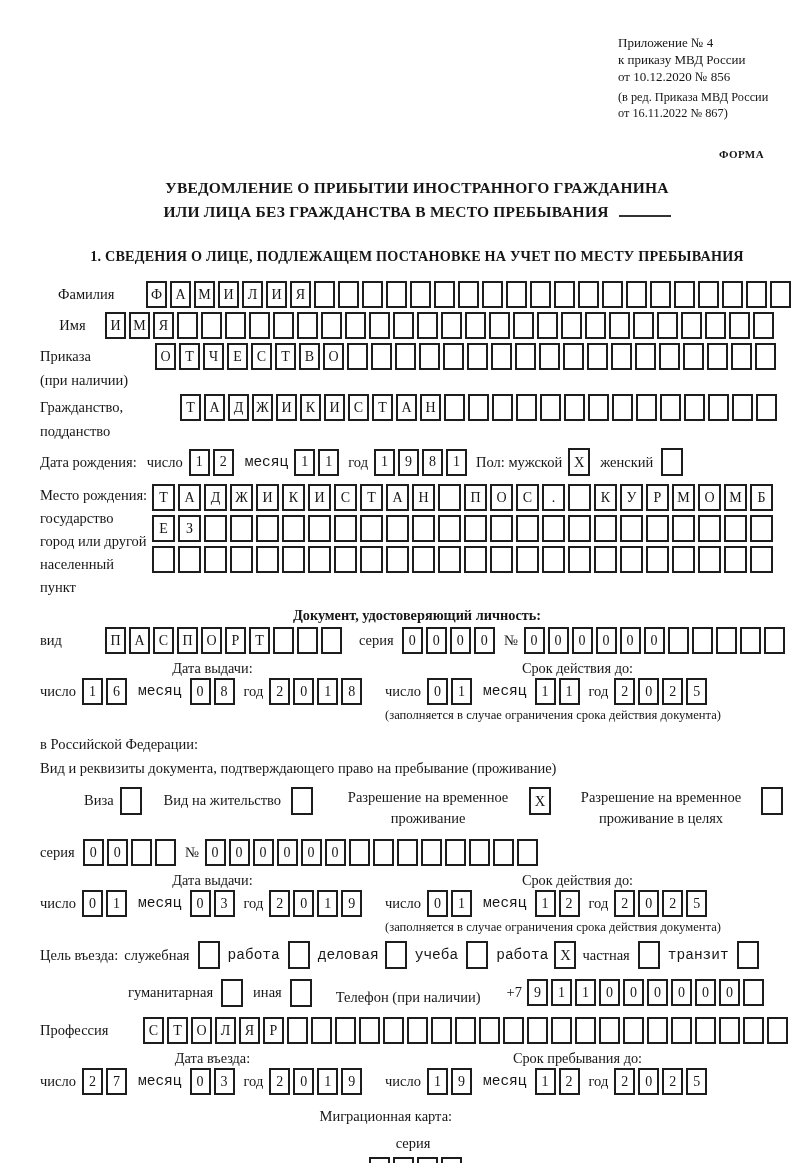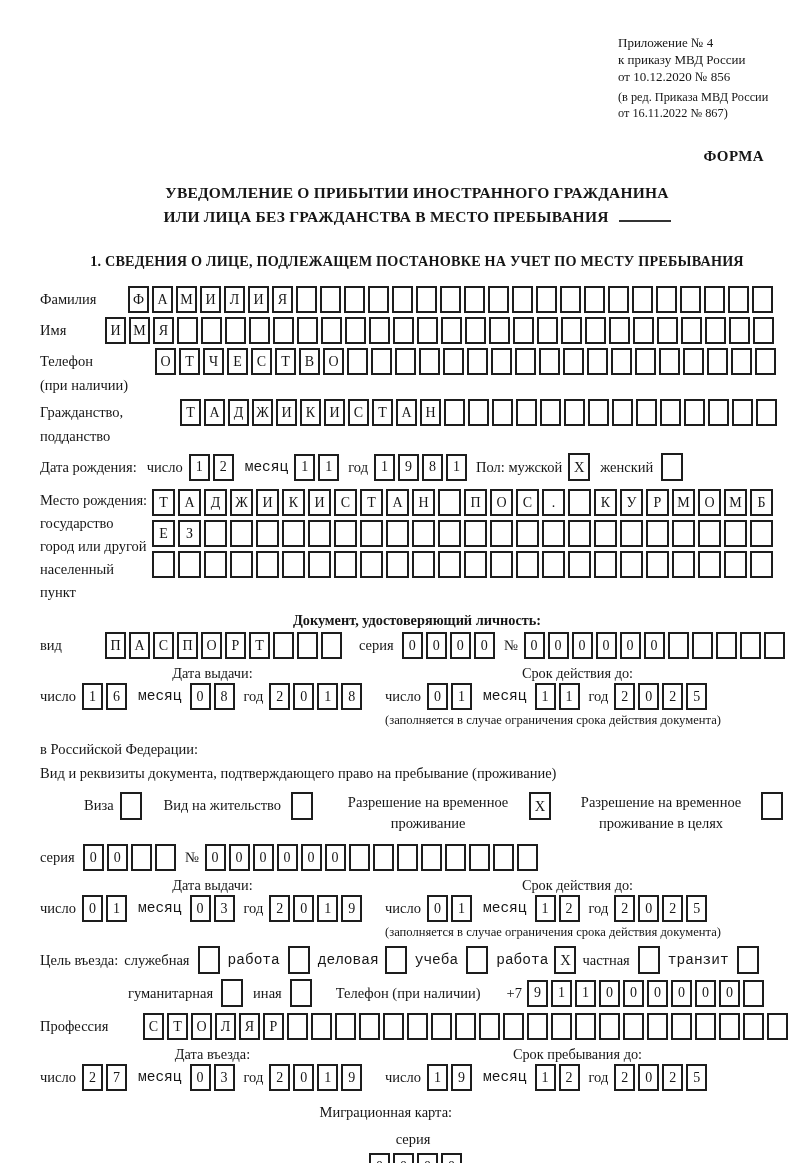--- a/index.html
+++ b/index.html
@@ -7,21 +7,21 @@
   body {
     width: 800px; height: 1163px; background: #ffffff; color: #161616;
     font-family: "Liberation Serif", "DejaVu Serif", serif;
     font-size: 14.5px; overflow: hidden;
   }
   .page { padding: 34px 6px 0 40px; width: 800px; height: 1163px; }
 
   
   .annex { margin-left: 578px; font-size: 13px; line-height: 1.32; }
   .annex-edit { margin-top: 5px; font-size: 12.3px; line-height: 1.3; }
-  .forma { text-align: right; padding-right: 30px; font-weight: bold; font-size: 15px; margin-top: 26px; letter-spacing: .4px; }
+  .forma { text-align: right; padding-right: 30px; font-weight: bold; font-size: 11px; margin-top: 26px; letter-spacing: .4px; }
 
   .title { text-align: center; font-weight: bold; font-size: 15.5px; line-height: 1.55; margin-top: 16px; letter-spacing: .2px; }
   .blank-line { display: inline-block; width: 52px; border-bottom: 2px solid #333; height: 12px; margin-left: 10px; }
   .sec-head { font-weight: bold; font-size: 14.2px; text-align: center; margin-top: 24px; letter-spacing: .2px; }
 
   
   .frow { display: flex; align-items: flex-start; margin-top: 4px; }
   .lblcol { flex: 0 0 auto; line-height: 27px; }
   .lblcol .sub { line-height: 20px; }
   .cells { display: inline-flex; flex: 0 0 auto; }
@@ -33,21 +33,21 @@
   .cells.wide .cell { width: 23px; margin-right: 3px; }
   .cb {
     width: 22px; height: 28px; border: 2px solid #1d1d1d; display: inline-flex;
     align-items: center; justify-content: center; font-size: 14.5px; flex: 0 0 auto; background: #fff;
   }
   .lbl { line-height: 27px; white-space: nowrap; }
   .ml6 { margin-left: 6px; } .ml8 { margin-left: 8px; font-family: Liberation Mono, monospace; } .ml10 { margin-left: 10px; } .ml14 { margin-left: 14px; }
   .mr6 { margin-right: 6px; } .mr8 { margin-right: 8px; } .mr10 { margin-right: 10px; }
 
   
-  .w88 { width: 88px; } .w65 { width: 65px; } .w115 { width: 115px; } .w140 { width: 140px; }
+  .w88 { width: 88px; } .w65 { width: 65px; text-align: center; } .w115 { width: 115px; } .w140 { width: 140px; }
   .w112 { width: 112px; } .w103 { width: 103px; } .w132 { width: 132px; }
 
   .doc-head { text-align: center; font-weight: bold; margin-top: 8px; font-size: 14.3px; }
 
   .dates-head { display: flex; margin-top: 6px; }
   .dh-left { width: 345px; text-align: center; }
   .dh-right { width: 385px; text-align: center; }
   .dates-row { display: flex; align-items: center; margin-top: 1px; }
   .dg-left { width: 345px; display: flex; align-items: center; }
   .dg-right { display: flex; align-items: center; }
@@ -80,21 +80,21 @@
 
   <div class="forma">ФОРМА</div>
 
   <div class="title">
     <div>УВЕДОМЛЕНИЕ О ПРИБЫТИИ ИНОСТРАННОГО ГРАЖДАНИНА</div>
     <div><span>ИЛИ ЛИЦА БЕЗ ГРАЖДАНСТВА В МЕСТО ПРЕБЫВАНИЯ</span><span class="blank-line"></span></div>
   </div>
 
   <div class="sec-head">1. СВЕДЕНИЯ О ЛИЦЕ, ПОДЛЕЖАЩЕМ ПОСТАНОВКЕ НА УЧЕТ ПО МЕСТУ ПРЕБЫВАНИЯ</div>
 
-  <div class="frow" style="margin-top:16px;">
+  <div class="frow" style="margin-top:16px;justify-content:flex-end;">
     <div class="lblcol w88">Фамилия</div>
     <div class="cells">
         <span class="cell">Ф</span>
         <span class="cell">А</span>
         <span class="cell">М</span>
         <span class="cell">И</span>
         <span class="cell">Л</span>
         <span class="cell">И</span>
         <span class="cell">Я</span>
         <span class="cell"></span>
@@ -149,21 +149,21 @@
         <span class="cell"></span>
         <span class="cell"></span>
         <span class="cell"></span>
         <span class="cell"></span>
         <span class="cell"></span>
       </div>
   </div>
 
   <div class="frow">
     <div class="lblcol w115">
-      <div>Телефон</div>
+      <div>Приказа</div>
       <div class="sub">(при наличии)</div>
     </div>
     <div class="cells">
         <span class="cell">О</span>
         <span class="cell">Т</span>
         <span class="cell">Ч</span>
         <span class="cell">Е</span>
         <span class="cell">С</span>
         <span class="cell">Т</span>
         <span class="cell">В</span>
@@ -541,21 +541,21 @@
     <span class="cb"></span>
     <span class="lbl ml8 mr8">транзит</span>
     <span class="cb"></span>
   </div>
 
   <div class="frow" style="align-items:center; margin-top:5px;">
     <span class="lbl mr8" style="margin-left:88px;">гуманитарная</span>
     <span class="cb"></span>
     <span class="lbl ml10 mr8">иная</span>
     <span class="cb"></span>
-    <span class="lbl" style="margin-left:24px;">Телефон (при наличии)</span>
+    <span class="lbl" style="margin-left:24px;margin-top:10px;">Телефон (при наличии)</span>
     <span class="lbl" style="margin-left:26px; margin-right:5px;">+7</span>
     <span class="cells">
         <span class="cell">9</span>
         <span class="cell">1</span>
         <span class="cell">1</span>
         <span class="cell">0</span>
         <span class="cell">0</span>
         <span class="cell">0</span>
         <span class="cell">0</span>
         <span class="cell">0</span>

